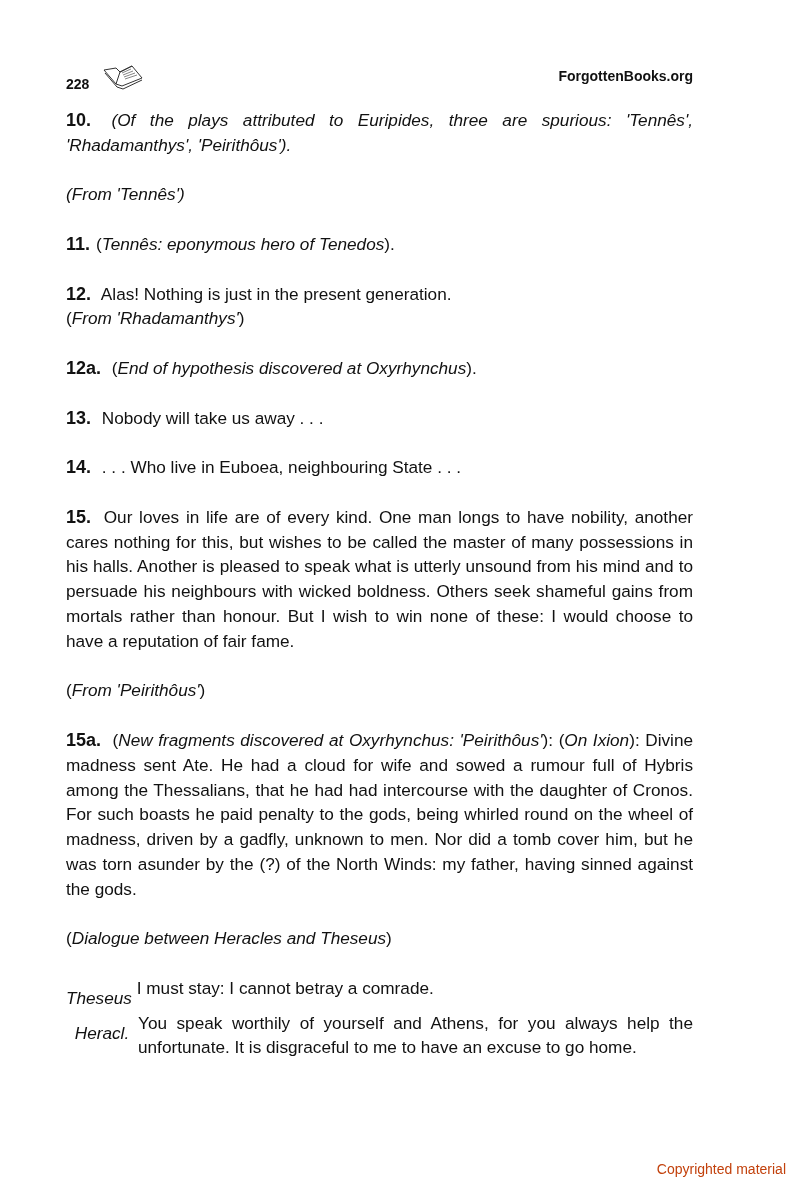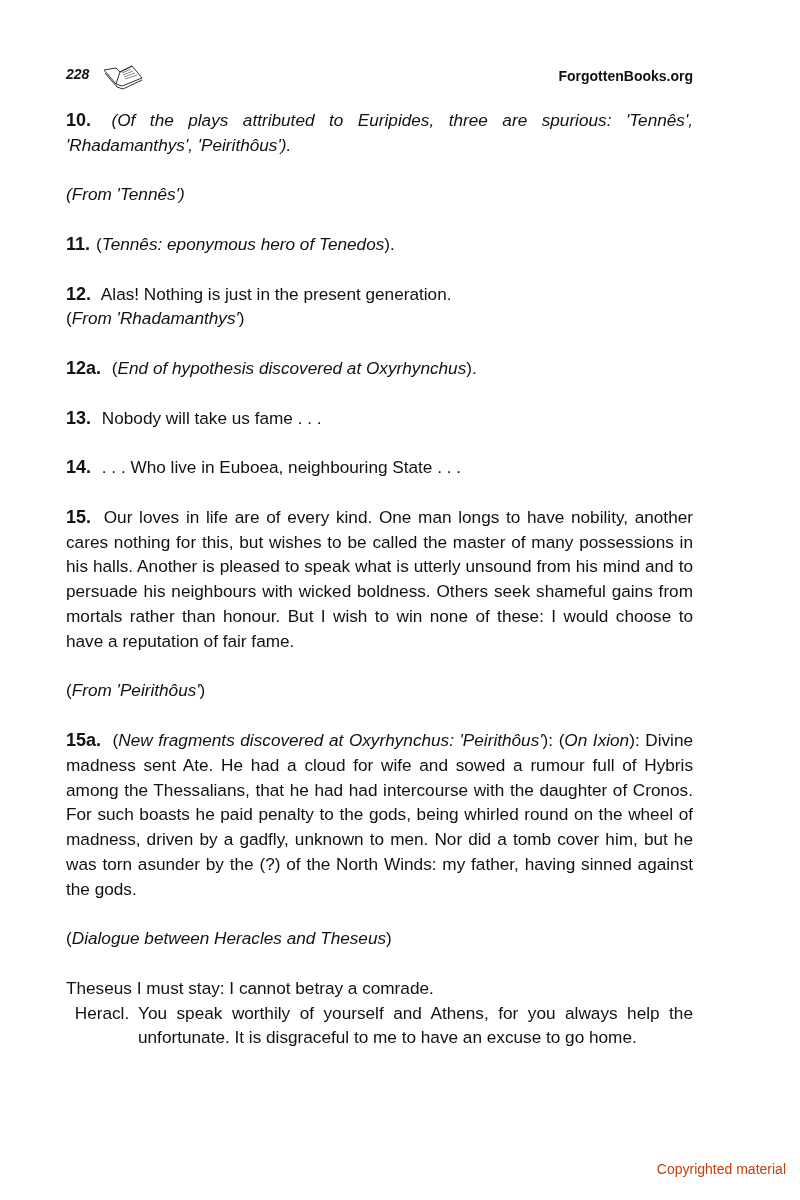--- a/index.html
+++ b/index.html
@@ -1,28 +1,28 @@
 <!DOCTYPE html>
 <html><head>
 <meta charset="utf-8">
 <style>
   html, body { margin: 0; padding: 0; background: #ffffff; }
   body { width: 800px; height: 1200px; position: relative; overflow: hidden;
          font-family: "Liberation Sans", sans-serif; color: #111; }
   .page { position: absolute; left: 66px; top: 0; width: 627px; }
   .header { position: absolute; top: 66px; left: 0; width: 627px; height: 24px; }
-  .pgnum { position: absolute; left: 0; top: 0; font-weight: bold; font-size: 14px; font-style: italic; }
+  .pgnum { position: absolute; left: 0; top: 10px; font-weight: bold; font-size: 14px; }
   .book-icon { position: absolute; left: 36px; top: -2px; width: 42px; height: 26px; }
   .site { position: absolute; right: 0; top: 2px; font-weight: bold; font-size: 14px; }
   .body { position: absolute; top: 108px; left: 0; width: 627px; font-size: 17.2px; line-height: 24.8px; }
   .p { margin: 0 0 24.8px 0; text-align: justify; }
   .num { font-weight: bold; font-size: 18px; margin-right: 6px; }
   i { font-style: italic; }
   .dlg { display: flex; margin: 0; }
-  .spk { flex: 0 0 auto; }
+  .spk { font-style: italic; flex: 0 0 auto; margin-top: 10px; }
   .dlg.heracl .spk { width: 72px; text-align: center; }
   .dlg.heracl .txt { flex: 1; text-align: justify; text-align-last: justify; }
   .dlg.heracl .txt2 { text-align-last: auto; }
   .copyright { position: absolute; right: 14px; top: 1161px; color: #c2410c; font-size: 14px; }
 </style>
 </head>
 <body>
 
 <div class="page">
   <div class="header">
@@ -52,21 +52,21 @@
       <span class="num">12.</span>
       <span>Alas! Nothing is just in the present generation.</span><br>
       (<i>From 'Rhadamanthys'</i>)
     </p>
     <p class="p">
       <span class="num">12a.</span>
       (<i>End of hypothesis discovered at Oxyrhynchus</i>).
     </p>
     <p class="p">
       <span class="num">13.</span>
-      <span>Nobody will take us fame . . .</span>
+      <span>Nobody will take us away . . .</span>
     </p>
     <p class="p">
       <span class="num">14.</span>
       <span>. . . Who live in Euboea, neighbouring State . . .</span>
     </p>
     <p class="p">
       <span class="num">15.</span>
       <span>Our loves in life are of every kind. One man longs to have nobility, another cares nothing for this, but wishes to be called the master of many possessions in his halls. Another is pleased to speak what is utterly unsound from his mind and to persuade his neighbours with wicked boldness. Others seek shameful gains from mortals rather than honour. But I wish to win none of these: I would choose to have a reputation of fair fame.</span>
     </p>
     <p class="p">

